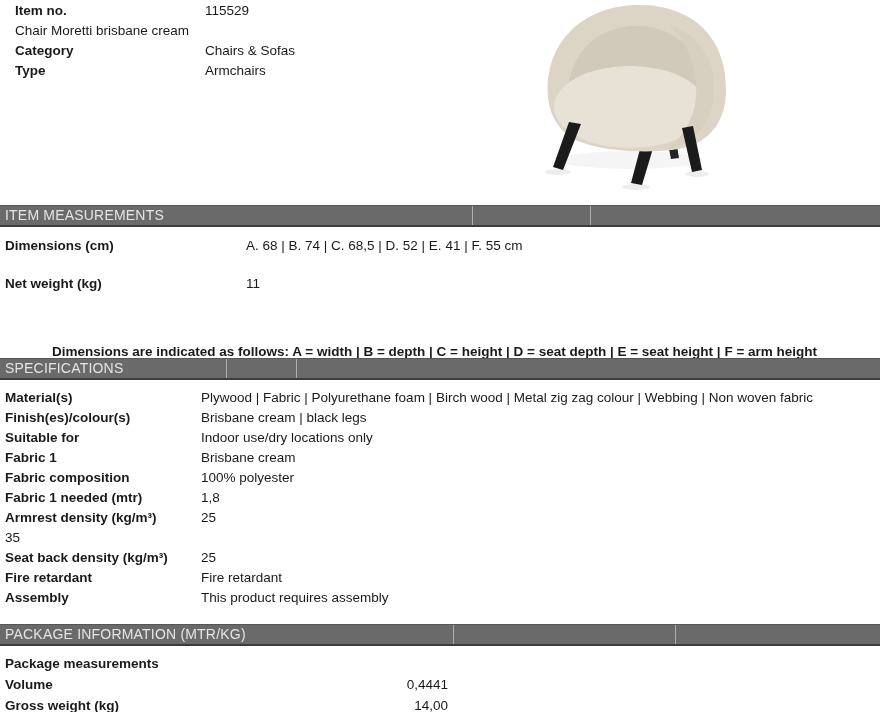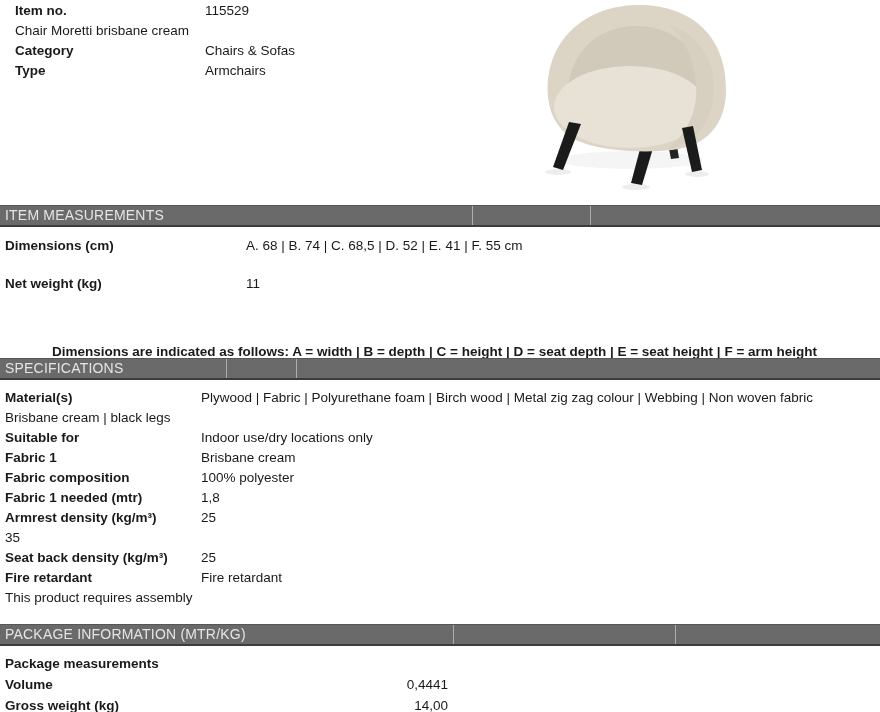--- a/index.html
+++ b/index.html
@@ -110,20 +110,21 @@
   <span class="bar-div" style="left:226px"></span>
   <span class="bar-div" style="left:296px"></span>
 </div>
 
 <div class="abs spec-rows">
   <div class="row">
     <span class="lbl">Material(s)</span>
     <span class="val">Plywood | Fabric | Polyurethane foam | Birch wood | Metal zig zag colour | Webbing | Non woven fabric</span>
   </div>
   <div class="row">
+    <span class="lbl">Finish(es)/colour(s)</span>
     <span class="val">Brisbane cream | black legs</span>
   </div>
   <div class="row">
     <span class="lbl">Suitable for</span>
     <span class="val">Indoor use/dry locations only</span>
   </div>
   <div class="row">
     <span class="lbl">Fabric 1</span>
     <span class="val">Brisbane cream</span>
   </div>
@@ -144,20 +145,21 @@
   </div>
   <div class="row">
     <span class="lbl">Seat back density (kg/m³)</span>
     <span class="val">25</span>
   </div>
   <div class="row">
     <span class="lbl">Fire retardant</span>
     <span class="val">Fire retardant</span>
   </div>
   <div class="row">
+    <span class="lbl">Assembly</span>
     <span class="val">This product requires assembly</span>
   </div>
 </div>
 
 <div class="bar" style="top:624px">
   <span class="bar-label">PACKAGE INFORMATION (MTR/KG)</span>
   <span class="bar-div" style="left:453px"></span>
   <span class="bar-div" style="left:675px"></span>
 </div>
 

